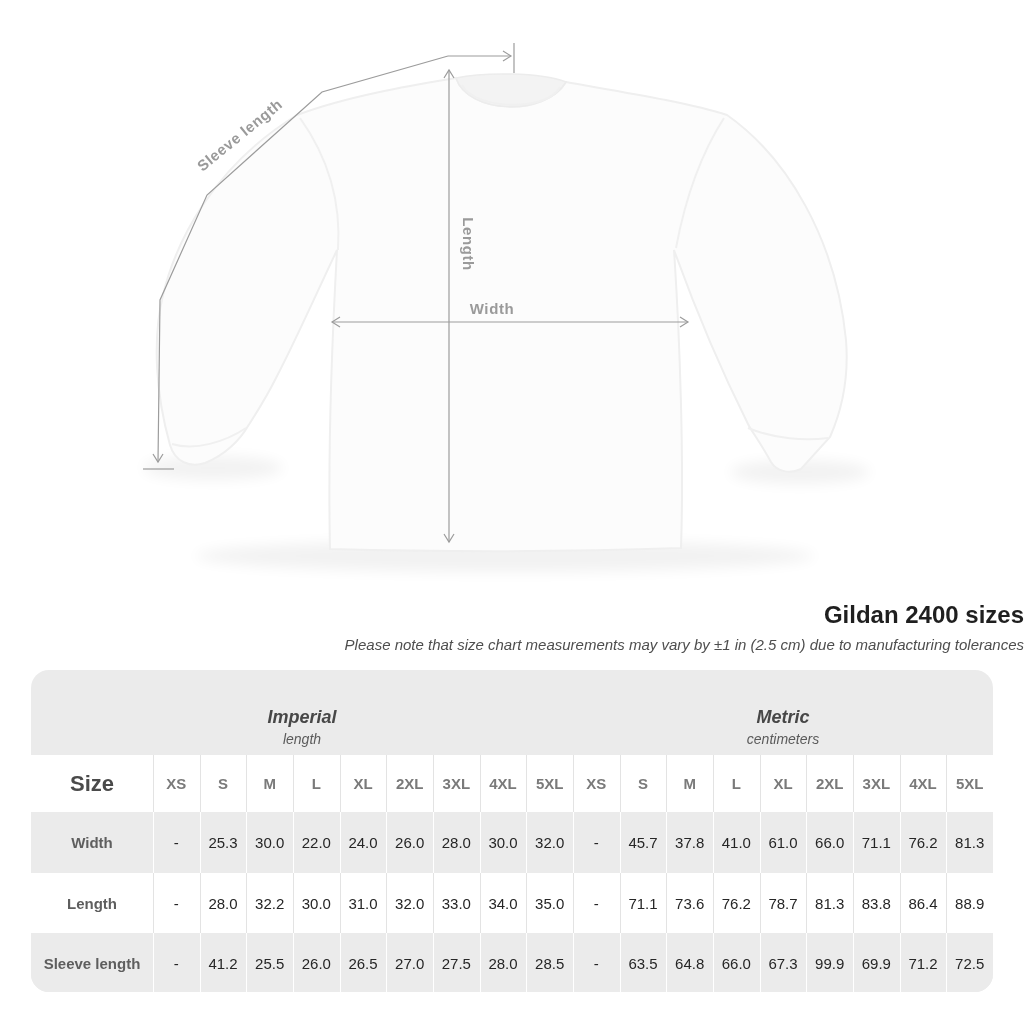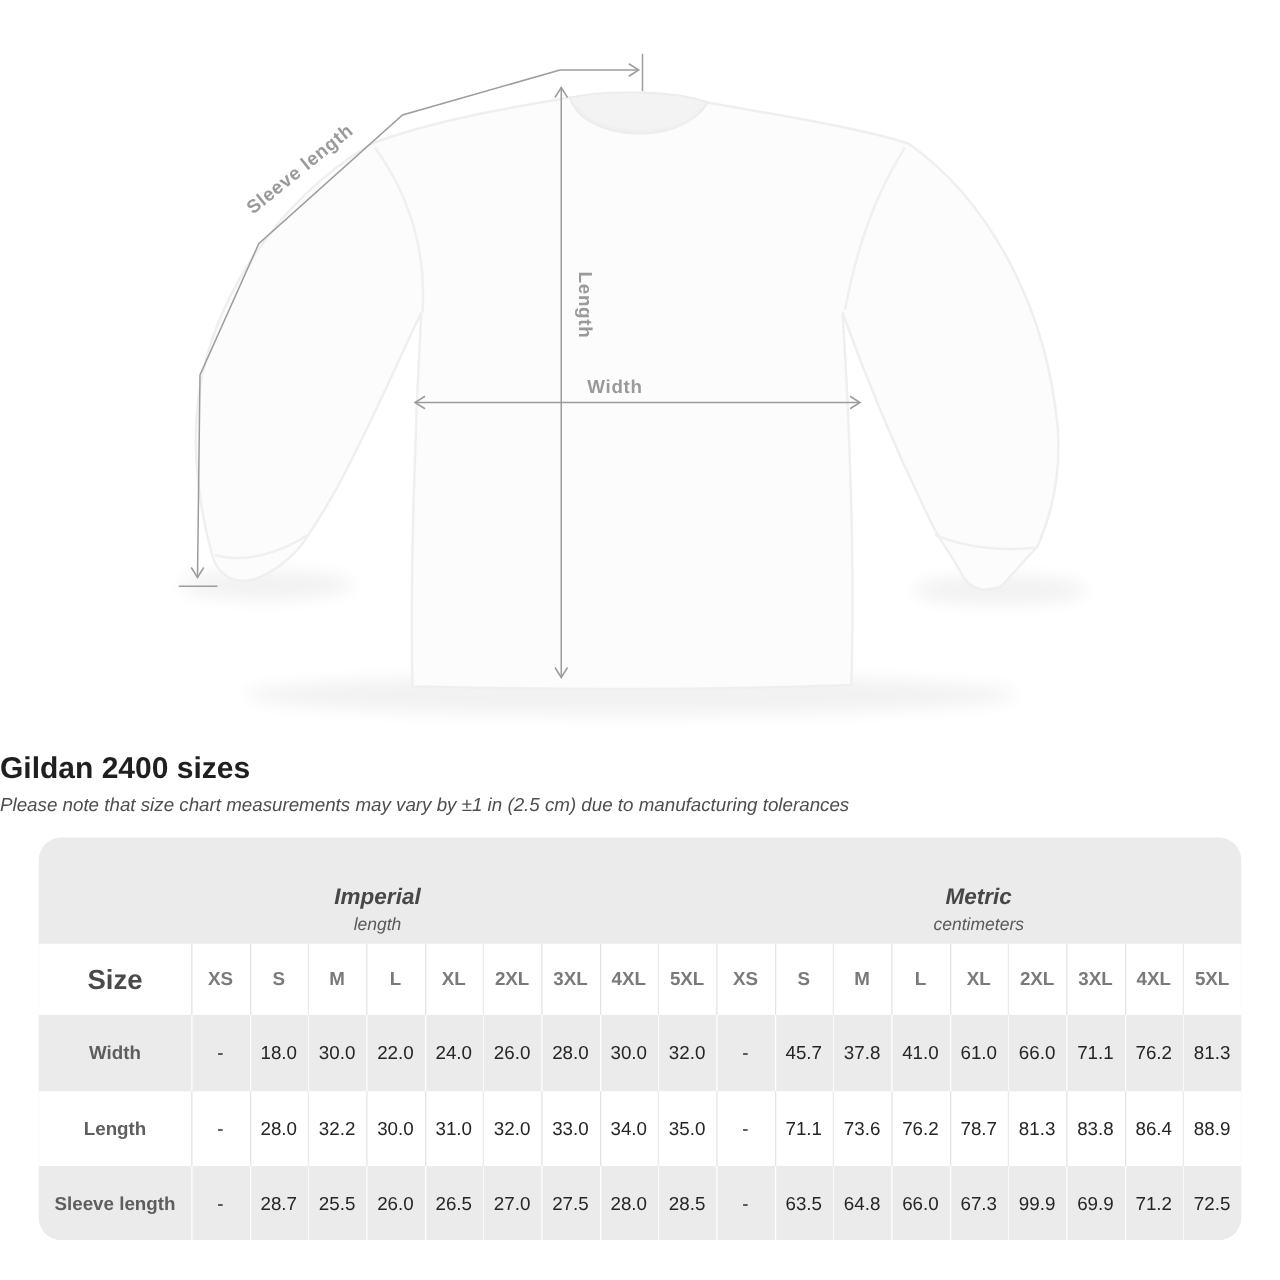--- a/index.html
+++ b/index.html
@@ -10,23 +10,23 @@
   
   .diagram { position:absolute; left:0; top:0; width:1024px; height:592px; }
   .measure-line { stroke:var(--measure-line,#9c9c9c); stroke-width:1.2; fill:none; }
   .measure-label { fill:var(--measure-label,#9a9a9a); font-size:15px; font-weight:bold;
                    letter-spacing:.6px; }
   .shirt-main { fill:var(--shirt-fill,#fcfcfc); stroke:var(--shirt-outline,#efefef); stroke-width:2; }
   .shirt-crease { fill:none; stroke:#f0f0f0; stroke-width:2; }
   .collar-open { fill:#f3f3f3; stroke:#ececec; stroke-width:1.5; }
 
   
-  .title { position:absolute; top:601px; left:0; width:1024px; text-align:left;
+  .title { position:absolute; top:601px; left:0; width:1024px; text-align:right;
            font-size:24px; font-weight:bold; color:var(--title-text,#1f1f1f); }
-  .subtitle { position:absolute; top:636px; left:0; width:1024px; text-align:left;
+  .subtitle { position:absolute; top:636px; left:0; width:1024px; text-align:right;
               font-size:15px; font-style:italic; color:var(--subtitle-text,#4e4e4e); }
 
   
   .size-table { position:absolute; left:31px; top:670px; width:962px; height:322px;
                 background:var(--table-bg,#ebebeb); border-radius:18px; overflow:hidden; }
   .grid { display:grid; width:100%; height:100%;
           grid-template-columns:122px repeat(18, 1fr);
           grid-template-rows:85px 57px 61px 60px 61px; }
   .unit-cell { display:flex; flex-direction:column; align-items:center; justify-content:center;
                padding-top:28px; gap:3px; }
@@ -145,21 +145,21 @@
         <div class="cell row-white size-head">S</div>
         <div class="cell row-white size-head">M</div>
         <div class="cell row-white size-head">L</div>
         <div class="cell row-white size-head">XL</div>
         <div class="cell row-white size-head">2XL</div>
         <div class="cell row-white size-head">3XL</div>
         <div class="cell row-white size-head">4XL</div>
         <div class="cell row-white size-head">5XL</div>
         <div class="cell row-gray lbl first">Width</div>
         <div class="cell row-gray val">-</div>
-        <div class="cell row-gray val">18.0</div>
+        <div class="cell row-gray val">25.3</div>
         <div class="cell row-gray val">30.0</div>
         <div class="cell row-gray val">22.0</div>
         <div class="cell row-gray val">24.0</div>
         <div class="cell row-gray val">26.0</div>
         <div class="cell row-gray val">28.0</div>
         <div class="cell row-gray val">30.0</div>
         <div class="cell row-gray val">32.0</div>
         <div class="cell row-gray val">-</div>
         <div class="cell row-gray val">45.7</div>
         <div class="cell row-gray val">37.8</div>
@@ -183,21 +183,21 @@
         <div class="cell row-white val">71.1</div>
         <div class="cell row-white val">73.6</div>
         <div class="cell row-white val">76.2</div>
         <div class="cell row-white val">78.7</div>
         <div class="cell row-white val">81.3</div>
         <div class="cell row-white val">83.8</div>
         <div class="cell row-white val">86.4</div>
         <div class="cell row-white val">88.9</div>
         <div class="cell row-gray lbl first">Sleeve length</div>
         <div class="cell row-gray val">-</div>
-        <div class="cell row-gray val">28.7</div>
+        <div class="cell row-gray val">41.2</div>
         <div class="cell row-gray val">25.5</div>
         <div class="cell row-gray val">26.0</div>
         <div class="cell row-gray val">26.5</div>
         <div class="cell row-gray val">27.0</div>
         <div class="cell row-gray val">27.5</div>
         <div class="cell row-gray val">28.0</div>
         <div class="cell row-gray val">28.5</div>
         <div class="cell row-gray val">-</div>
         <div class="cell row-gray val">63.5</div>
         <div class="cell row-gray val">64.8</div>

